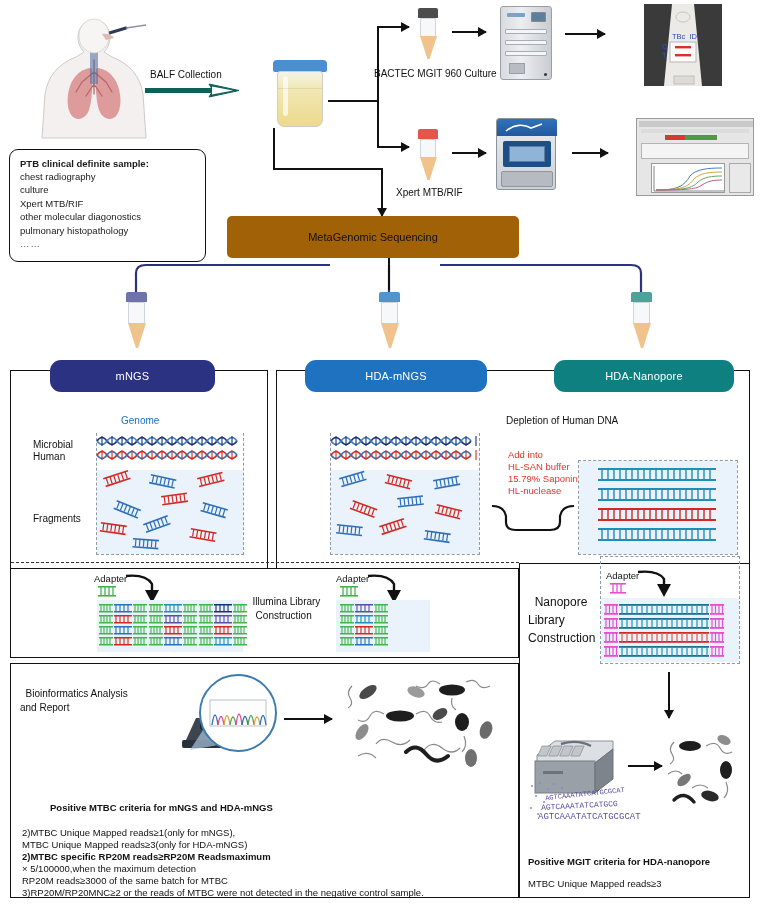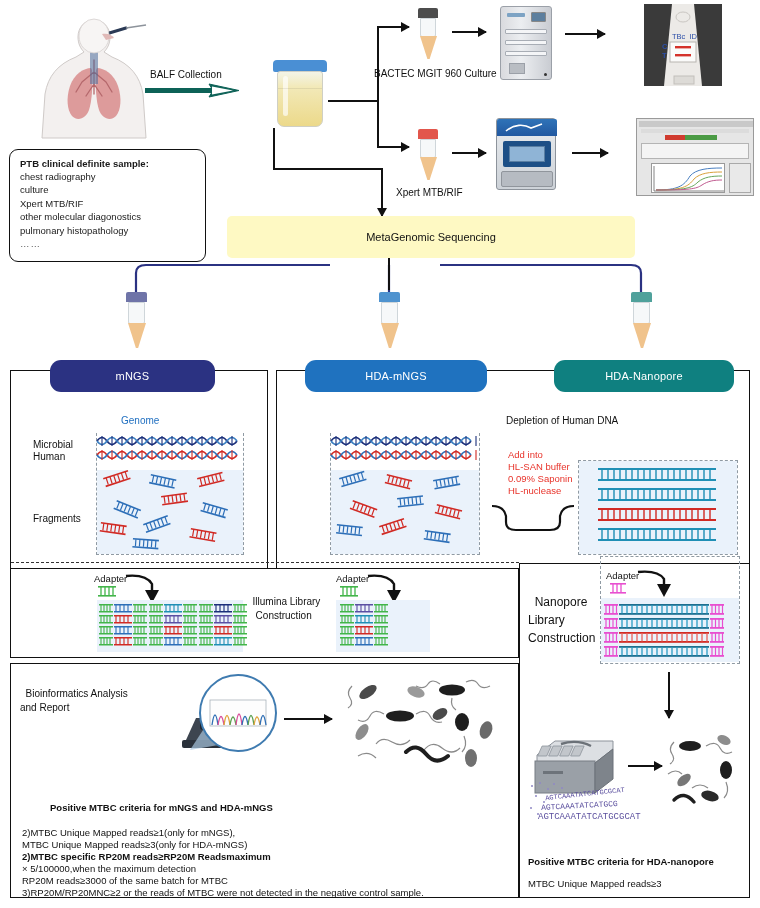--- a/index.html
+++ b/index.html
@@ -220,21 +220,21 @@
       <path d="M4 26 C38 26 44 25 50 21 C56 17 62 16 70 16" stroke="#c05a8f" stroke-width="1" fill="none"></path>
     </svg>
   </div>
   <div class="legend" style="left:92px;top:44px;width:22px;height:30px;"></div>
 </div>
 
 <div class="line v" style="left:273px;top:128px;height:42px;"></div>
 <div class="line h" style="left:273px;top:168px;width:110px;"></div>
 <div class="arrow-d" style="left:381px;top:168px;height:48px;"></div>
 
-<div class="abs" style="left:227px;top:216px;width:408px;height:42px;background:#fef9c3;border-radius:5px;display:flex;align-items:center;justify-content:center;">
+<div class="abs" style="left:227px;top:216px;width:292px;height:42px;background:#a16207;border-radius:5px;display:flex;align-items:center;justify-content:center;">
   <span class="abs" style="position:static;font-size:11px;color:#111;">MetaGenomic Sequencing</span>
 </div>
 
 <svg class="abs" style="left:0;top:255px;" width="760" height="50" viewBox="0 0 760 50">
   <path d="M136 48 L136 18 Q136 10 146 10 L330 10" stroke="#2b3282" stroke-width="2.2" fill="none"></path>
   <path d="M389 48 L389 10" stroke="#2b3282" stroke-width="2.2" fill="none"></path>
   <path d="M641 48 L641 18 Q641 10 631 10 L440 10" stroke="#2b3282" stroke-width="2.2" fill="none"></path>
 </svg>
 <div class="line v" style="left:388px;top:258px;height:32px;"></div>
 
@@ -361,21 +361,21 @@
   <use href="#fragR" transform="translate(20,28) rotate(20)"></use>
   <use href="#fragB" transform="translate(64,26) rotate(-6)"></use>
   <use href="#fragR" transform="translate(104,32) rotate(14)"></use>
   <use href="#fragB" transform="translate(4,52) rotate(6)"></use>
   <use href="#fragR" transform="translate(46,54) rotate(-18)"></use>
   <use href="#fragB" transform="translate(92,58) rotate(8)"></use>
 </svg>
 
 <div class="t lbl-red" style="left:508px;top:449px;font-size:9.5px;">Add into</div>
 <div class="t lbl-red" style="left:508px;top:461px;font-size:9.5px;">HL-SAN buffer</div>
-<div class="t lbl-red" style="left:508px;top:473px;font-size:9.5px;">0.09% Saponin</div>
+<div class="t lbl-red" style="left:508px;top:473px;font-size:9.5px;">15.79% Saponin</div>
 <div class="t lbl-red" style="left:508px;top:485px;font-size:9.5px;">HL-nuclease</div>
 
 <svg class="abs" style="left:490px;top:500px;" width="86" height="42" viewBox="0 0 86 42">
   <path d="M2 6 Q14 6 16 16 L16 22 Q16 30 26 30 L60 30 Q70 30 70 22 L70 16 Q72 6 84 6" stroke="#111" stroke-width="2.2" fill="none"></path>
 </svg>
 
 <div class="dashed-box" style="left:578px;top:460px;width:160px;height:95px;"></div>
 <div class="frag-bg" style="left:579px;top:461px;width:158px;height:93px;"></div>
 <svg class="abs" style="left:584px;top:466px;" width="150" height="84" viewBox="0 0 150 84">
   <defs>
@@ -807,14 +807,14 @@
   <g stroke="#8a8a8a" stroke-width="1.2" fill="none">
     <path d="M10 12 Q4 18 8 24 Q12 30 6 34"></path>
     <path d="M42 16 Q52 10 56 18 Q60 26 68 22"></path>
     <path d="M62 52 Q66 62 60 68"></path>
     <path d="M28 58 Q36 52 44 58"></path>
     <path d="M4 44 Q12 38 18 44"></path>
   </g>
   <path d="M10 70 Q20 60 30 72" stroke="#1e1e1e" stroke-width="3.4" fill="none" stroke-linecap="round"></path>
 </svg>
 
-<div class="t bold" style="left:528px;top:856px;font-size:9.5px;">Positive MTBC criteria for HDA-nanopore</div>
+<div class="t bold" style="left:528px;top:856px;font-size:9.5px;">Positive MGIT criteria for HDA-nanopore</div>
 <div class="t" style="left:528px;top:878px;">MTBC Unique Mapped reads≥3</div>
 
 </body></html>

